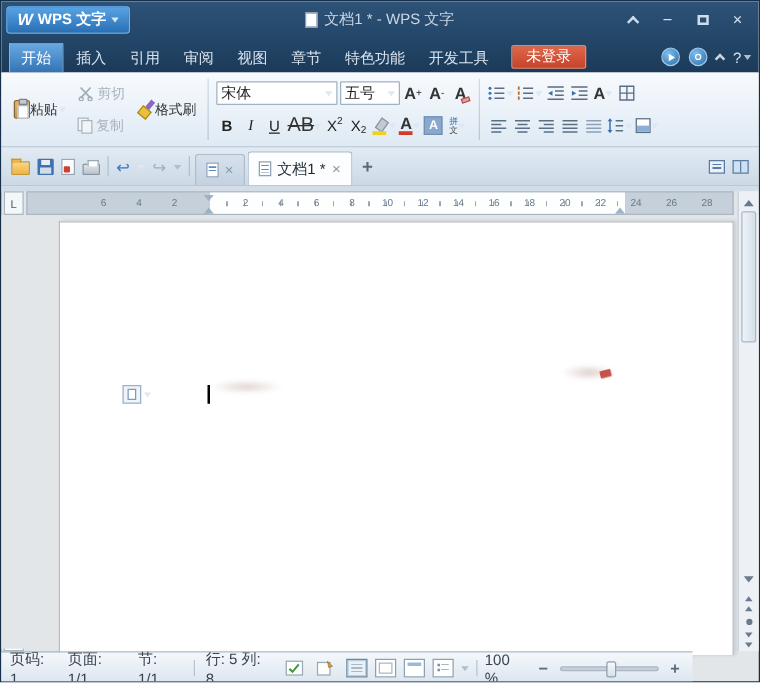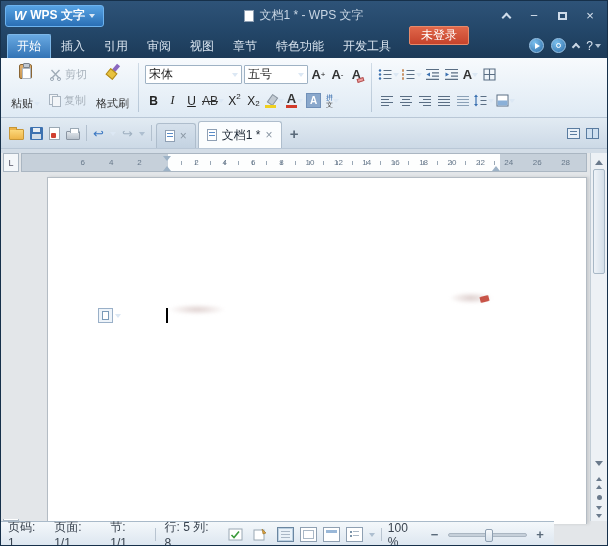--- a/index.html
+++ b/index.html
@@ -13,43 +13,43 @@
   .tri{width:0;height:0;border:3.5px solid transparent;border-top:4px solid #dce8f4;margin-top:4px}
   .title{position:absolute;left:0;right:0;text-align:center;color:#c9d6e4;font-size:12px;pointer-events:none;display:flex;justify-content:center;align-items:center;gap:5px}
   .tdoc{width:10px;height:12px;background:#fff;border:1px solid #8fa0b4;display:inline-block}
   .winbtns{margin-left:auto;display:flex;align-items:center;gap:2px;position:relative}
   .wb{width:26px;height:20px;display:flex;align-items:center;justify-content:center;color:#d7e2ee;font-size:13px}
   .chev-up{width:7px;height:7px;border-left:2px solid #cfdcea;border-top:2px solid #cfdcea;transform:rotate(45deg);margin-top:4px}
   .max-box{width:9px;height:8px;border:2px solid #cfdcea}
   .tabrow{display:flex;align-items:flex-end;height:28px;padding:0 6px;gap:1px}
   .rtab{color:#d9e4ef;font-size:12px;padding:0 9px;height:24px;display:flex;align-items:center;border-radius:2px 2px 0 0}
   .rtab.active{background:linear-gradient(#68a9e2,#3373b5);color:#fff;border:1px solid #7db7e8;border-bottom:none}
-  .login{margin-left:8px;margin-bottom:13px;height:19px;padding:0 11px;display:flex;align-items:center;color:#fff;font-size:12px;background:linear-gradient(#e0674a,#c6432c);border-radius:2px;border:1px solid #e88a6a}
+  .login{margin-left:8px;margin-bottom:3px;height:19px;padding:0 11px;display:flex;align-items:center;color:#fff;font-size:12px;background:linear-gradient(#e0674a,#c6432c);border-radius:2px;border:1px solid #e88a6a}
   .hdricons{margin-left:auto;display:flex;align-items:center;gap:7px;margin-bottom:5px}
   .circ{width:15px;height:15px;border-radius:50%;background:radial-gradient(circle at 35% 30%,#7cc0ee,#2d6da8);border:1px solid #9cc6e8;position:relative}
   .circ .play{position:absolute;left:5px;top:4px;width:0;height:0;border:3.5px solid transparent;border-left:5px solid #fff}
   .circ .ring{position:absolute;left:4px;top:4px;width:5px;height:5px;border:1.5px solid #fff;border-radius:50%}
   .chev-up2{width:6px;height:6px;border-left:2px solid #c9d6e4;border-top:2px solid #c9d6e4;transform:rotate(45deg);margin-top:3px}
   .help{color:#d7e2ee;font-size:12px;display:flex;align-items:center;gap:2px}
   .tri-l{border-top-color:#aebfd0}
   
   .ribbon{position:absolute;top:57px;left:0;right:0;height:60px;background:linear-gradient(#f7fafd,#dfeaf4);border-bottom:1px solid #b9c7d6;display:flex;align-items:stretch;padding:3px 3px}
   .rsep{width:1px;background:linear-gradient(#cfdbe6,#b7c7d7);margin:2px 2px}
   .grp{display:flex;flex-direction:column;justify-content:space-between;padding:1px 4px}
   .r{display:flex;align-items:center;height:25px;gap:2px}
   .clipgrp{flex-direction:row;gap:3px;align-items:stretch}
-  .vbtn{display:flex;flex-direction:column;align-items:center;justify-content:space-between;padding:2px 3px;border-radius:2px}
+  .vbtn{display:flex;flex-direction:row;align-items:center;justify-content:space-between;padding:2px 3px;border-radius:2px}
   .vbtn .lbl{font-size:11px;color:#333;display:flex;align-items:center;gap:1px}
   .midcol{display:flex;flex-direction:column;justify-content:space-around}
   .hbtn{display:flex;align-items:center;gap:3px;font-size:11px;color:#a8b2bc;padding:1px 3px}
   .sel{display:flex;align-items:center;justify-content:space-between;background:#fff;border:1px solid #9fb2c4;height:19px;font-size:12px;color:#222;padding:0 3px;border-radius:1px}
   .sb{min-width:17px;height:19px;display:flex;align-items:center;justify-content:center;font-size:12px;color:#222;border-radius:2px;position:relative}
   .bigA{font-size:13px;font-weight:bold;color:#333}
   .sup{font-size:8px;vertical-align:super}
-  .strike{text-decoration:line-through;font-size:12px;color:#333}
+  .strike{text-decoration:line-through;font-size:16px;color:#333}
   .supexp{font-size:8px;position:relative;top:-4px}
   .subexp{font-size:8px;position:relative;top:3px}
   .colbtn{display:flex;flex-direction:column;align-items:center;line-height:10px}
   .colbar{width:11px;height:3px;margin-top:1px}
   .a-shade{width:15px;height:15px;background:#8aa8cc;border:1px solid #7090b8;color:#fff;font-size:10px;font-weight:bold;display:flex;align-items:center;justify-content:center}
   .pinyin{display:flex;flex-direction:column;align-items:center;line-height:7px;font-size:7px;color:#2a62a8}
   .pinyin span:last-child{color:#444}
   .erz{position:absolute;right:1px;bottom:2px;width:7px;height:4px;background:#eda0a0;border:1px solid #b05050;transform:rotate(-18deg)}
   
   .i-clip{width:13px;height:15px;background:linear-gradient(#e2b271,#c9964f);border:1px solid #8a6534;border-radius:2px;position:relative}
@@ -227,21 +227,21 @@
       </div>
     </div>
     <div class="rsep"></div>
 
     <div class="grp">
       <div class="r">
         <div class="sel" style="width:97px">
             <span>宋体</span>
             <span class="tri"></span>
           </div>
-        <div class="sel" style="width:64px">
+        <div class="sel" style="width:48px">
             <span>五号</span>
             <span class="tri"></span>
           </div>
         <div class="sb">
             <span class="bigA">A</span>
             <span class="sup">+</span>
           </div>
         <div class="sb">
             <span class="bigA">A</span>
             <span class="sup">-</span>

